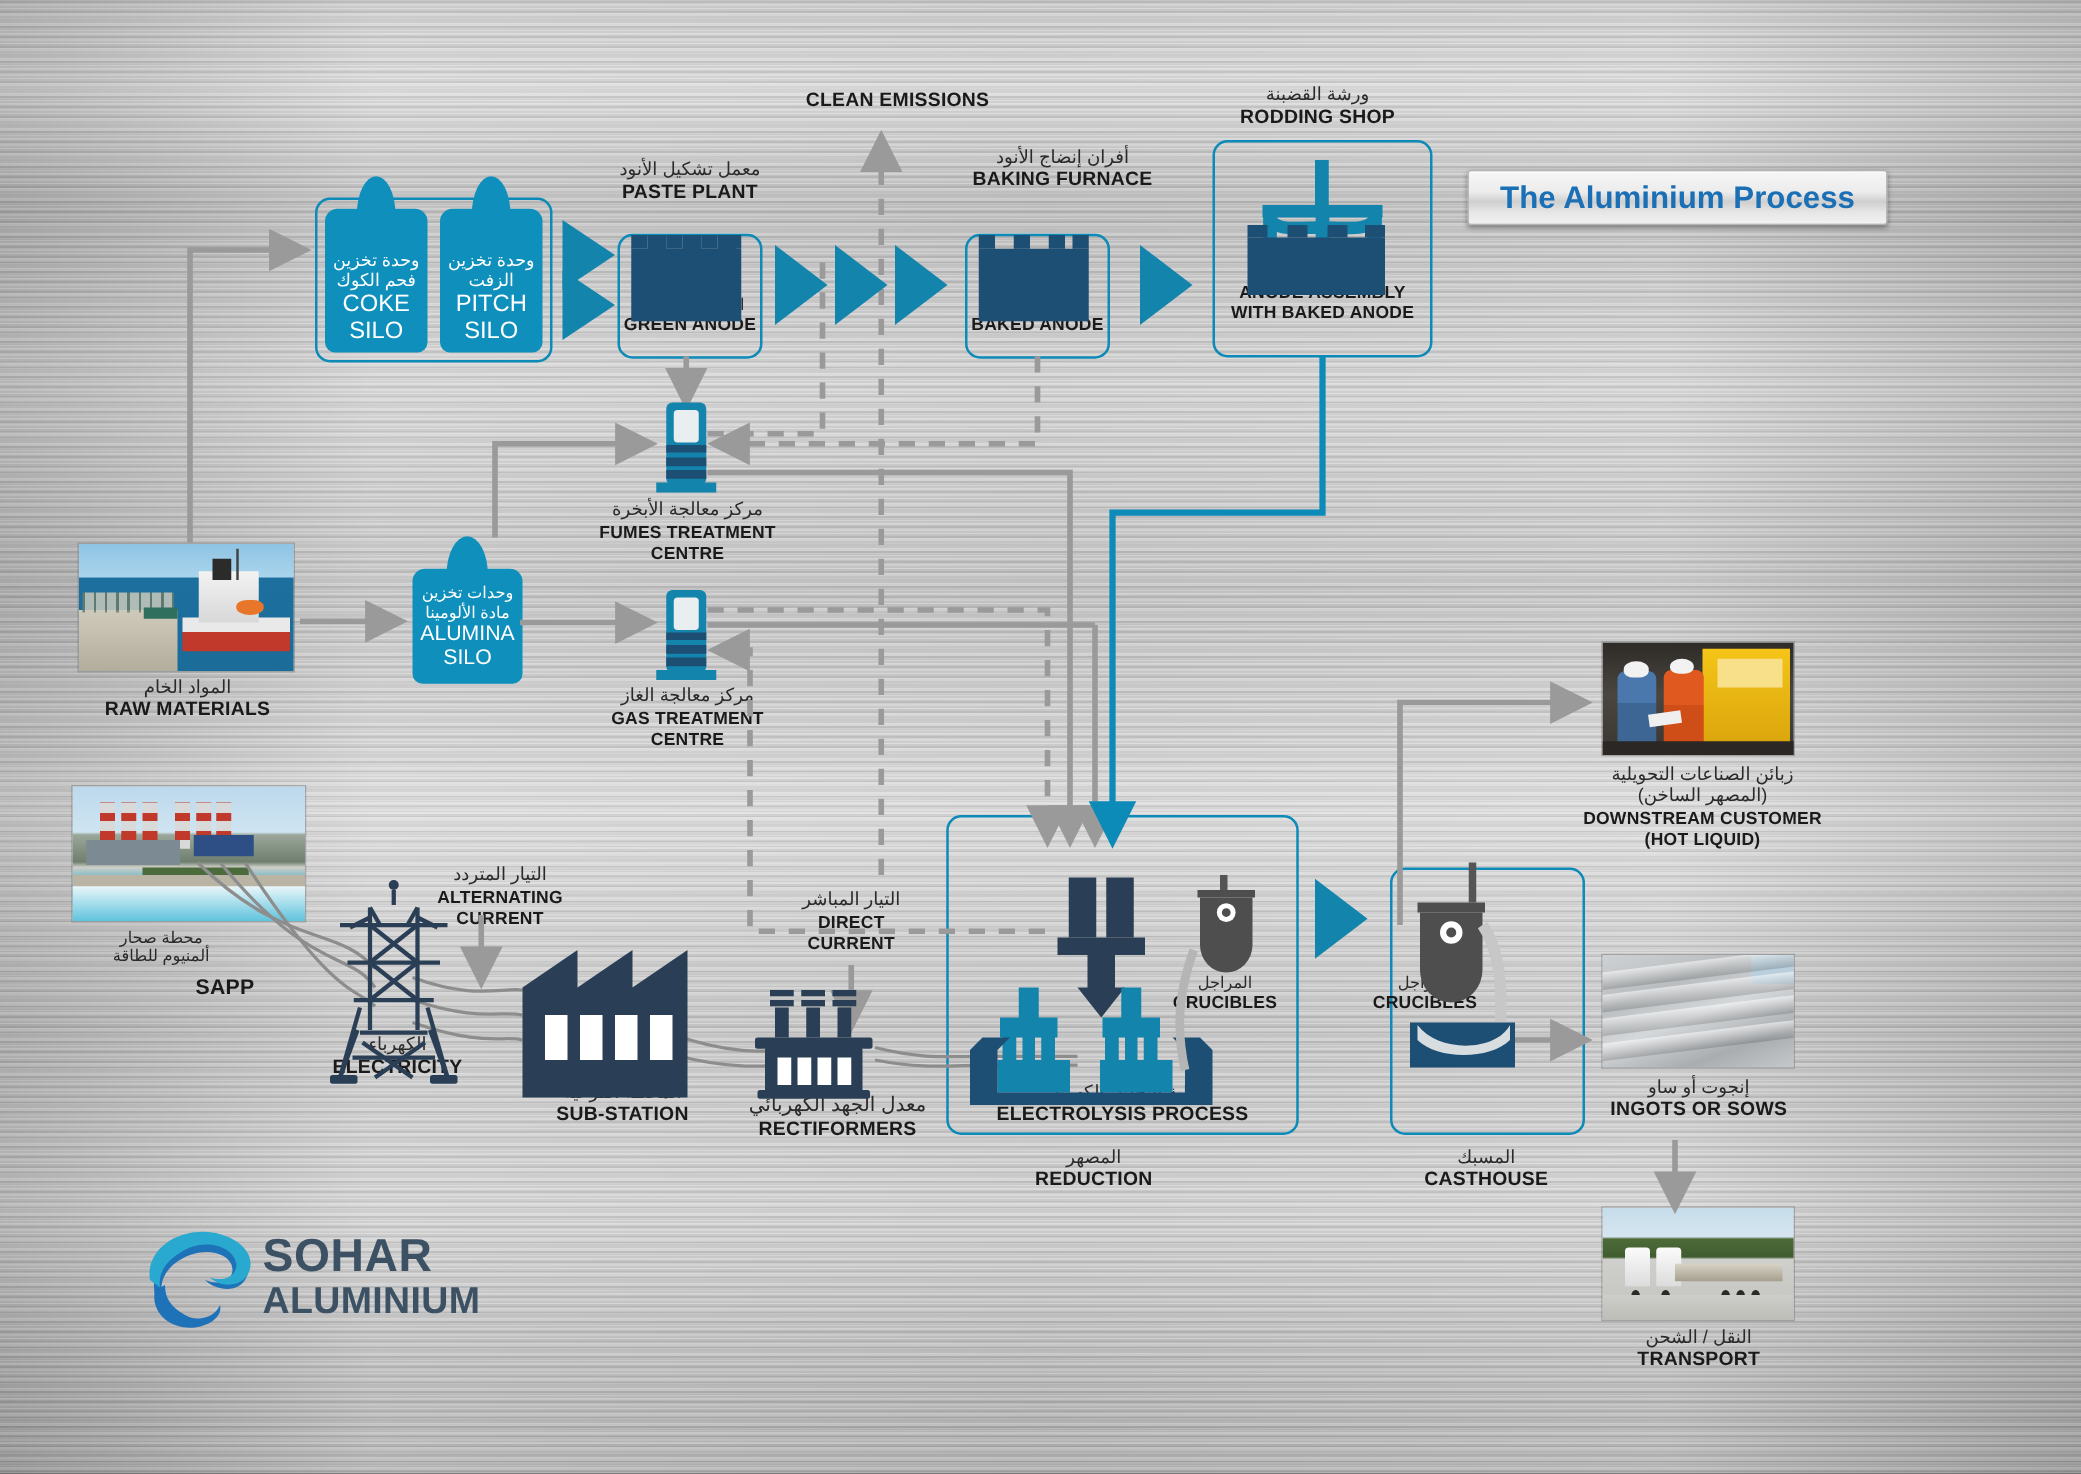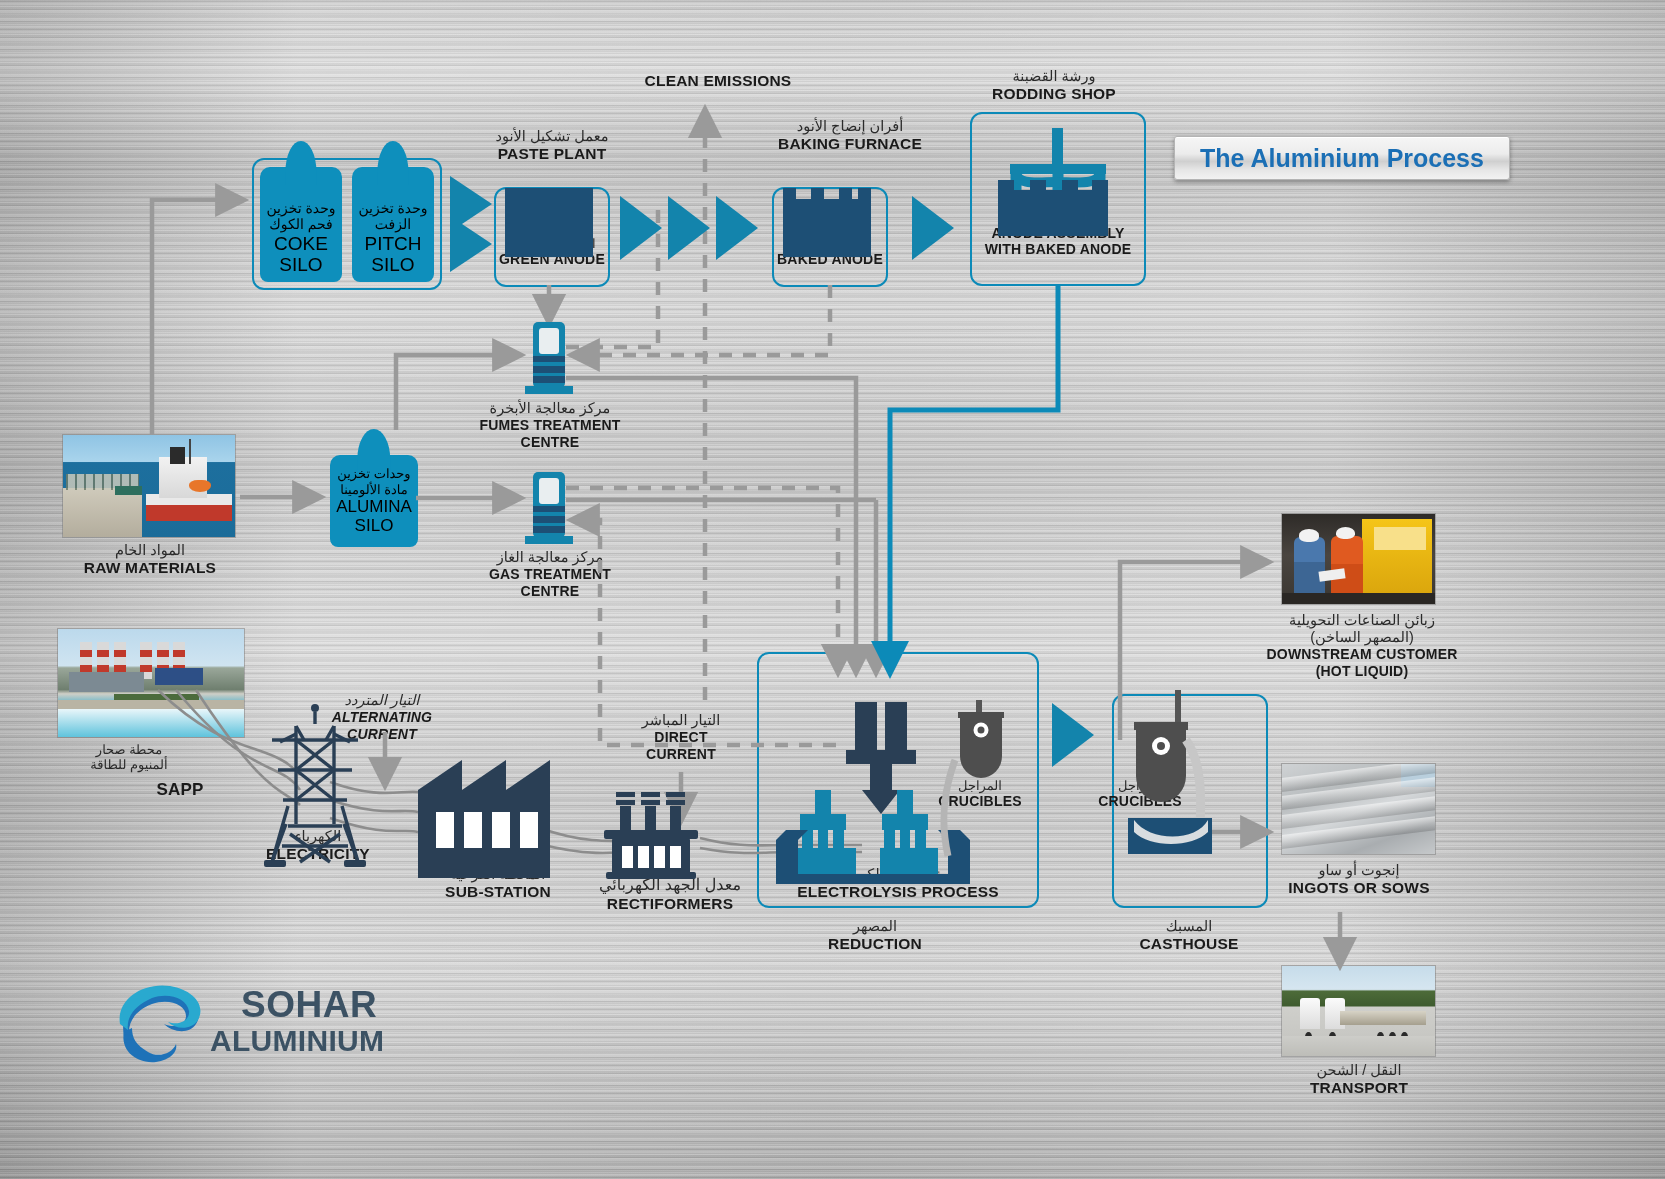--- a/index.html
+++ b/index.html
@@ -38,21 +38,21 @@
   .lbl .en{ font-size:15.5px; font-weight:bold; letter-spacing:.2px; }
   .lbl .en.sm{ font-size:14px; }
 
   
   .obox{ position:absolute; border:2.5px solid #0c8ab8; border-radius:12px; }
 
   
   .silo{
     position:absolute; background:#0e8fbc; border-radius:10px 10px 8px 8px;
     display:flex; flex-direction:column; align-items:center; justify-content:flex-end;
-    color:#000000; text-align:center; padding-bottom:6px;
+    color:#ffffff; text-align:center; padding-bottom:6px;
   }
   .silo:before{
     content:""; position:absolute; left:50%; transform:translateX(-50%);
     top:-26px; width:38%; height:44px; background:#0e8fbc;
     border-radius:50% 50% 0 0 / 70% 70% 0 0;
   }
   .silo .ar{ font-size:14px; direction:rtl; line-height:1.18; position:relative; z-index:2;}
   .silo .en{ font-size:19px; line-height:1.14; position:relative; z-index:2;}
 
   
@@ -113,21 +113,21 @@
   .ph-truck .cab{ position:absolute; top:36%; width:13%; height:34%;
     background:linear-gradient(180deg,#fbfbfb,#dcdcdc); border-radius:3px 3px 0 0; }
   .ph-truck .trailer{ position:absolute; left:38%; top:50%; width:56%; height:16%;
     background:linear-gradient(180deg,#d7d3c6,#a59f8e); }
   .ph-truck .wheel{ position:absolute; bottom:16%; width:4.4%; height:11%; background:#2a2a2a; border-radius:50%;}
   .ph-truck .ground{ position:absolute; left:0; bottom:0; width:100%; height:22%; background:linear-gradient(180deg,#cdcdc9,#bdbdb8);}
 
   
   #logo{ position:absolute; left:110px; top:980px; width:300px; height:90px; }
   #logo .wordmark{ position:absolute; left:100px; top:6px; color:#3c5264; font-weight:bold; line-height:1.02;}
-  #logo .w1{ font-size:37px; letter-spacing:.5px;margin-left:31px;}
+  #logo .w1{ font-size:37px; letter-spacing:.5px;}
   #logo .w2{ font-size:30px; letter-spacing:.3px; margin-top:2px;}
 </style>
 </head>
 <body>
 
 <div id="stage">
 
   <svg class="layer" id="wires">
     <defs>
       <marker id="ah" markerWidth="9" markerHeight="9" refX="6.2" refY="4.5" orient="auto">
@@ -301,21 +301,21 @@
   </div>
   <div class="lbl" style="left:120px; top:780px; width:120px;">
     <div class="en" style="font-size:17px">SAPP</div>
   </div>
 
   <div class="lbl" style="left:228px; top:828px; width:180px;">
     <div class="ar">الكهرباء</div>
     <div class="en">ELECTRICITY</div>
   </div>
 
-  <div class="lbl" style="left:302px; top:692px; width:160px;font-style:italic;">
+  <div class="lbl" style="left:320px; top:692px; width:160px;">
     <div class="ar">التيار المتردد</div>
     <div class="en sm">ALTERNATING<br>CURRENT</div>
   </div>
 
   <div class="lbl" style="left:398px; top:866px; width:200px;">
     <div class="ar">المحطة الفرعية</div>
     <div class="en">SUB-STATION</div>
   </div>
 
   <div class="lbl" style="left:605px; top:712px; width:152px;">

